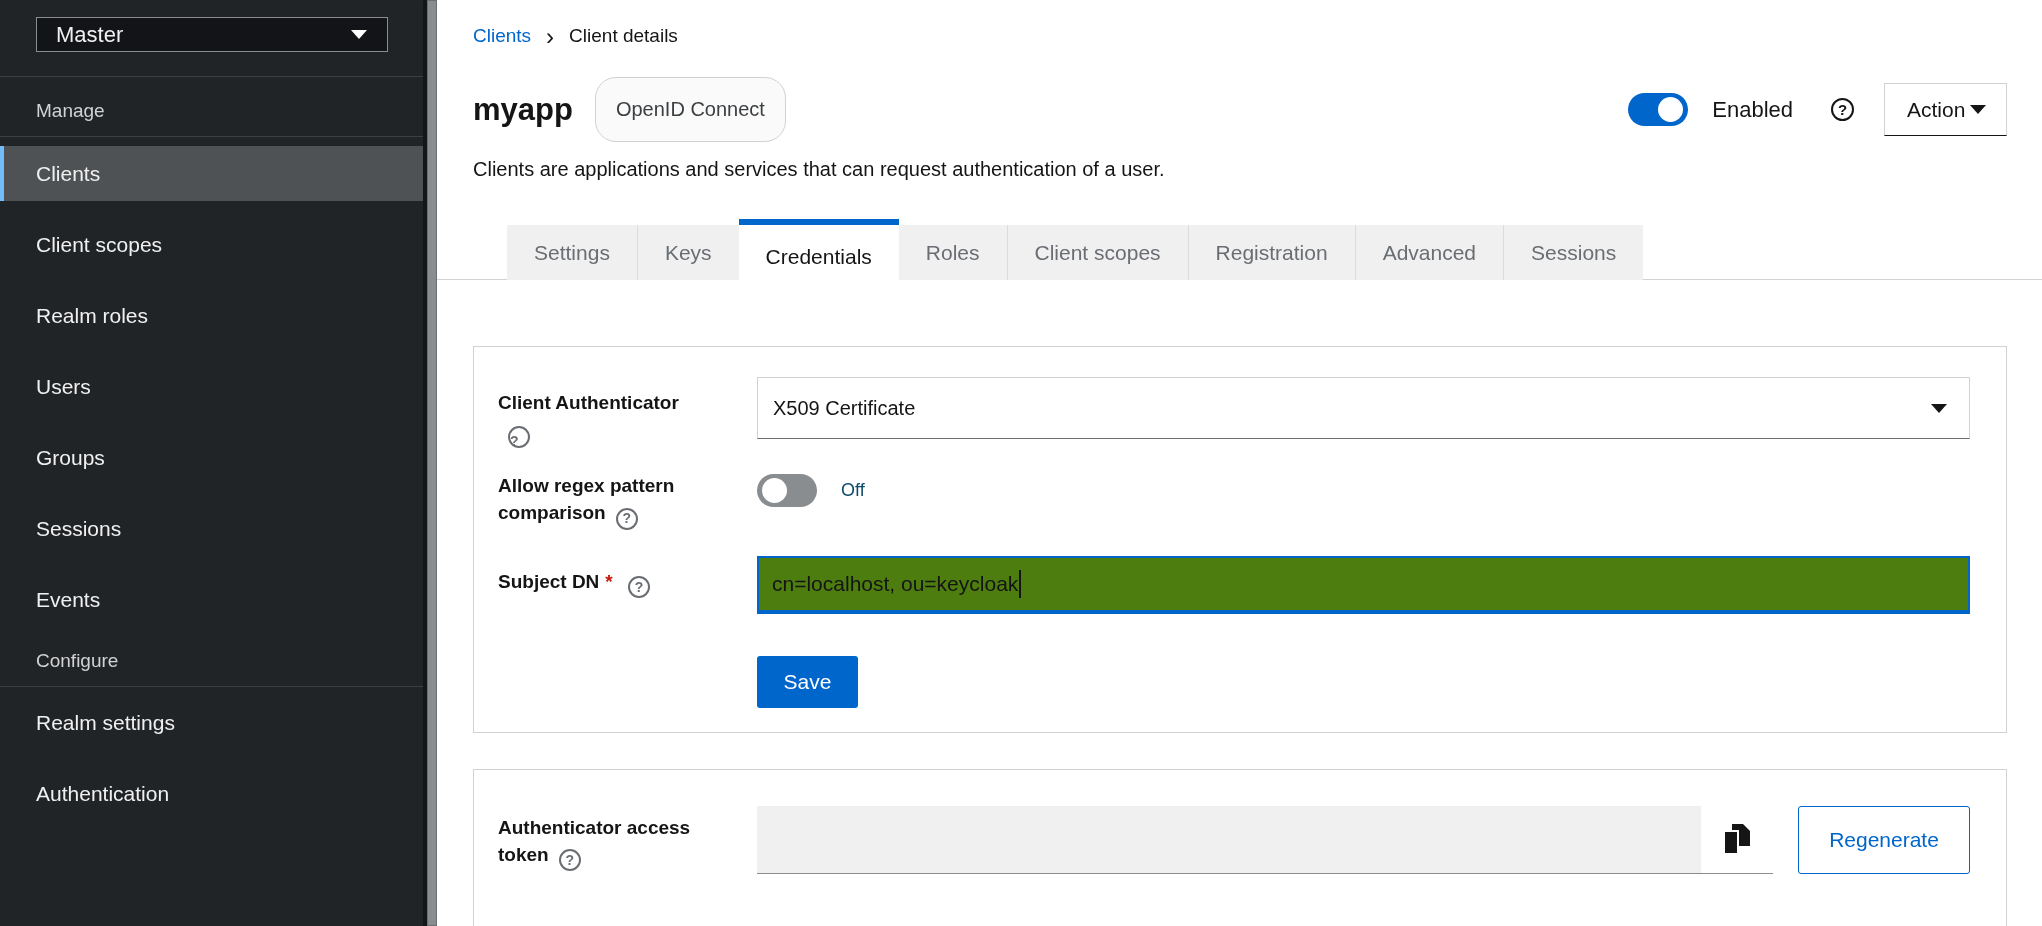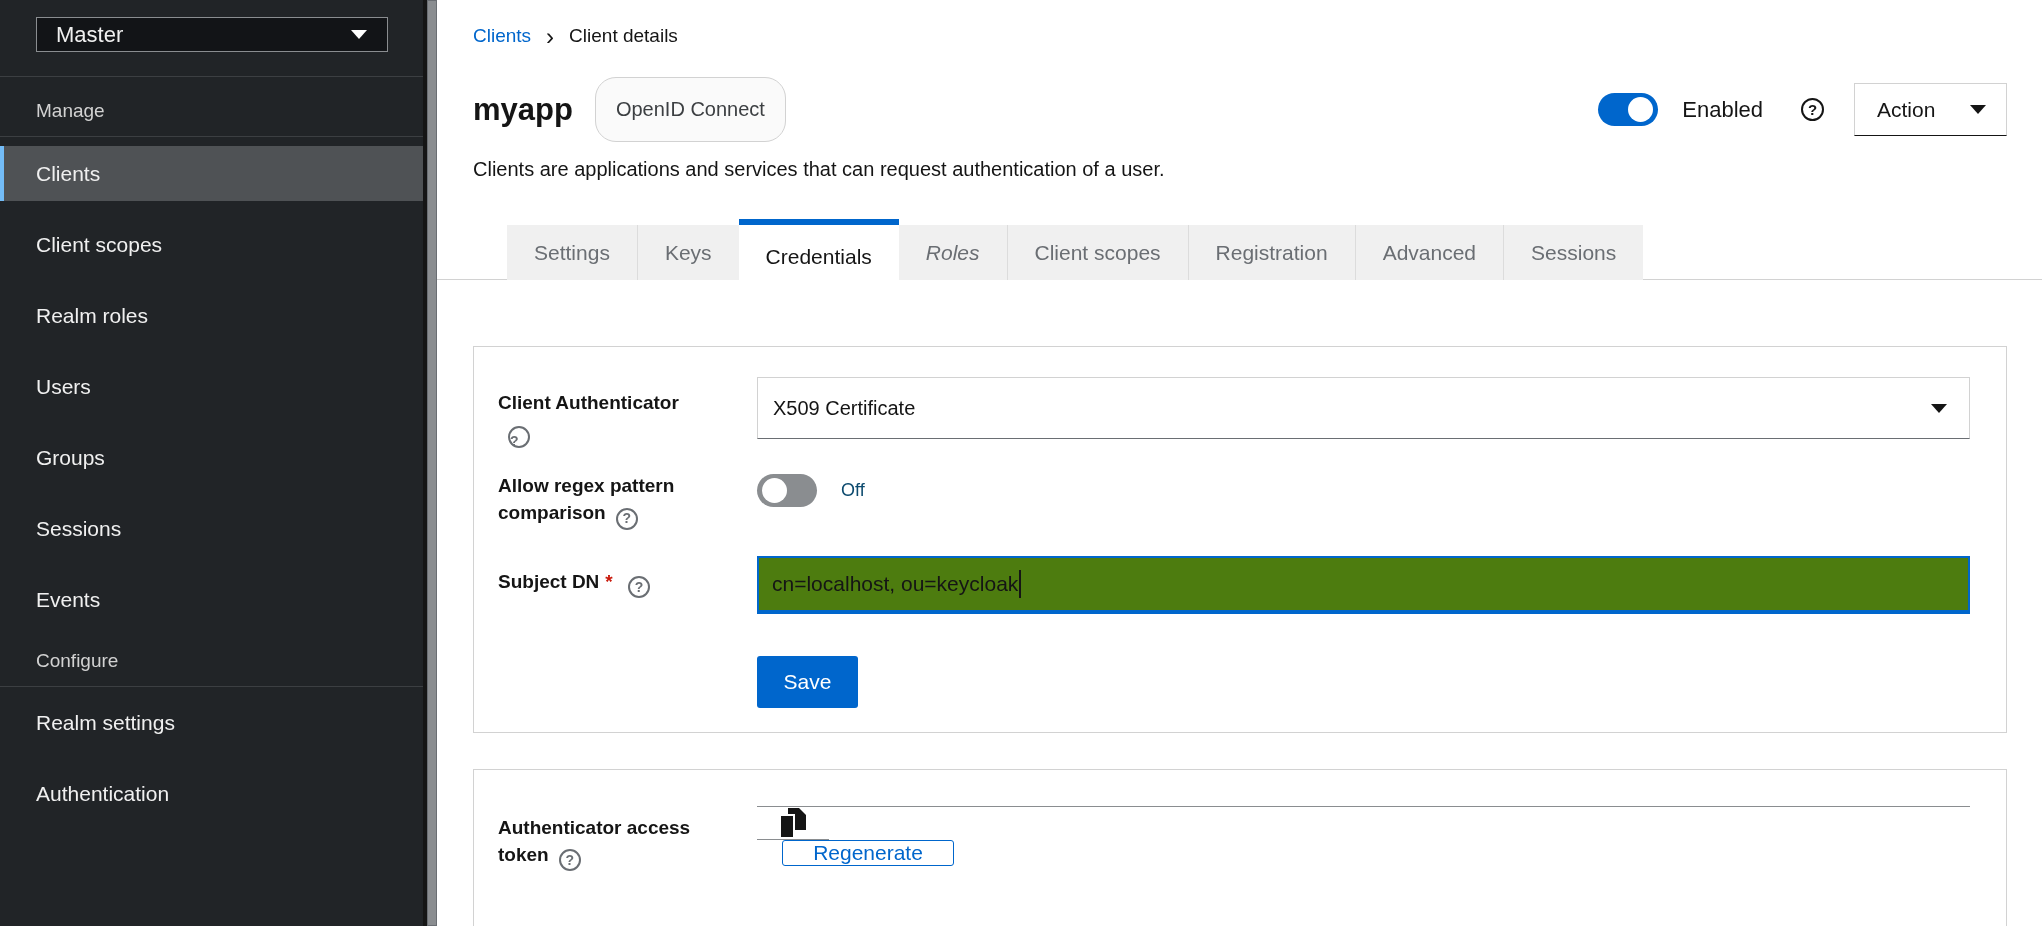--- a/index.html
+++ b/index.html
@@ -46,36 +46,36 @@
   .toggle .knob { position:absolute; top:4px; width:25px; height:25px; border-radius:50%; background:#ffffff; }
   .toggle.on  { background:#0066cc; }  .toggle.on  .knob { right:5px; }
   .toggle.off { background:#8a8d90; } .toggle.off .knob { left:5px; }
   .enabled-label { margin-left:24px; font-size:22px; }
 
   .help { display:inline-flex; width:22px; height:22px; border:2px solid #6a6e73; border-radius:50%;
     align-items:center; justify-content:center; font-size:14px; font-weight:700; color:#6a6e73;
     cursor:pointer; flex:0 0 auto; }
   .help.dark { border-color:#151515; color:#151515; width:23px; height:23px; margin-left:38px; font-size:15px; }
 
-  .action-dd { margin-left:30px; width:153px; height:53px; background:#ffffff;
+  .action-dd { margin-left:30px; width:123px; height:53px; background:#ffffff;
     border:1px solid #d2d2d2; border-bottom:1px solid #151515; display:flex; align-items:center;
     justify-content:space-between; padding:0 20px 0 22px; font-size:21px; cursor:pointer; }
 
   .subtitle { margin-top:16px; font-size:20px; color:#151515; }
 
   
   .tabbar { margin:38px -35px 0 -36px; padding-left:70px; height:61px; display:flex;
     align-items:flex-start; border-bottom:1px solid #d2d2d2; position:relative; }
   .tab { margin-top:6px; height:55px; background:#f0f0f0; color:#6a6e73; font-size:21px;
     display:flex; align-items:center; padding:0 27px; cursor:pointer; border-left:1px solid #dcdcdc; }
   .tab:first-child { border-left:none; }
   .tab.active { margin-top:0; height:69px; background:#ffffff; color:#151515;
     border-top:6px solid #0066cc; border-left:none; position:relative; z-index:2;
     align-items:center; padding-top:0; }
-  .tab.active + .tab { border-left:none;font-style:italic; }
+  .tab.active + .tab { border-left:none; }
 
   
   .card { border:1px solid #d2d2d2; background:#ffffff; }
   .card1 { margin-top:66px; padding:30px 36px 24px 24px; }
   .card2 { margin-top:36px; padding:36px 36px 62px 24px; }
   .form-row { display:grid; grid-template-columns:259px 1fr; align-items:flex-start; }
   .flabel { font-size:19px; font-weight:700; line-height:27px; color:#151515; padding-top:12px; }
   .flabel .help { vertical-align:-4px; margin-left:10px; font-weight:700; }
   .flabel .block-help { display:block; margin-top:10px; }
   .req { color:#c9190b; margin-left:6px; font-size:19px; }
@@ -90,21 +90,21 @@
   .toggle-line { display:flex; align-items:center; padding-top:2px; }
   .off-label { margin-left:24px; font-size:18px; color:#0c4a6e; }
 
   .text-input { height:58px; border:2px solid #0066cc; border-bottom-width:4px; background:#4d7c0f;
     display:flex; align-items:center; padding:0 13px; font-size:21px; cursor:text; }
   .cursor-bar { display:inline-block; width:2px; height:28px; background:#151515; margin-left:1px; }
 
   .btn-primary { margin-top:42px; width:101px; height:52px; background:#0066cc; color:#ffffff;
     font-size:21px; border:none; border-radius:3px; cursor:pointer; font-family:inherit; }
 
-  .token-line { display:flex; align-items:stretch; height:46px;flex-direction:column; }
+  .token-line { display:flex; align-items:stretch; height:68px; }
   .token-input { flex:1; background:#f0f0f0; border-bottom:1px solid #8a8d90; }
   .copy-btn { width:72px; background:#ffffff; border:none; border-bottom:1px solid #8a8d90;
     display:flex; align-items:center; justify-content:center; cursor:pointer; }
   .btn-secondary { margin-left:25px; width:172px; background:#ffffff; border:1px solid #0066cc;
     color:#0066cc; font-size:21px; border-radius:3px; cursor:pointer; font-family:inherit; }
 </style>
 </head>
 <body>
 
 <nav class="sidebar">

